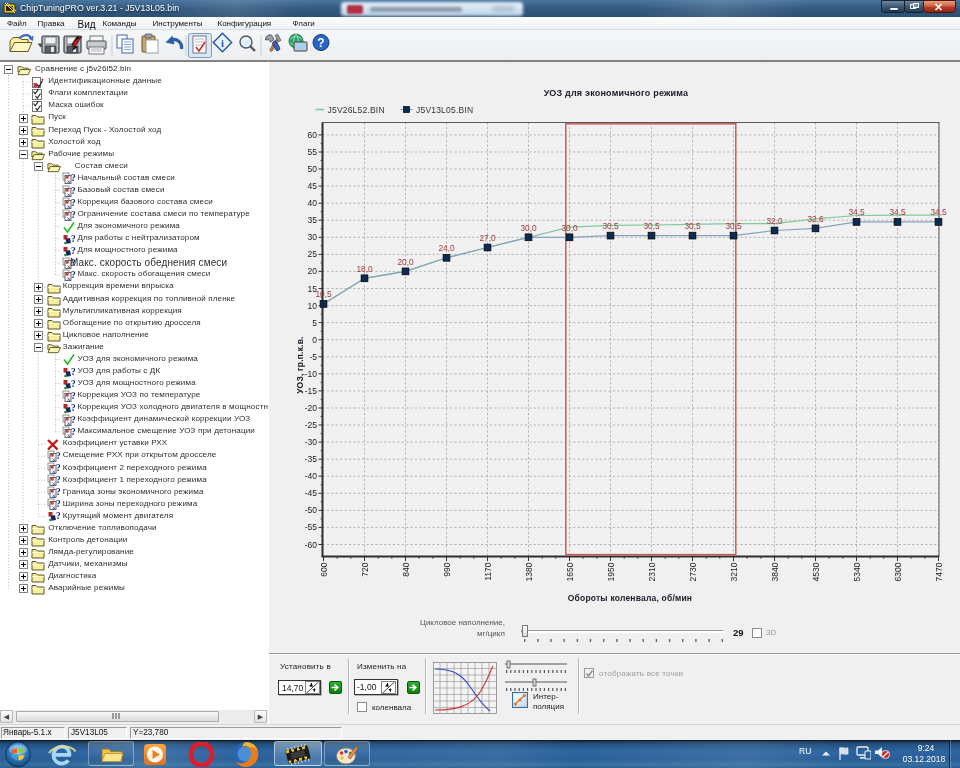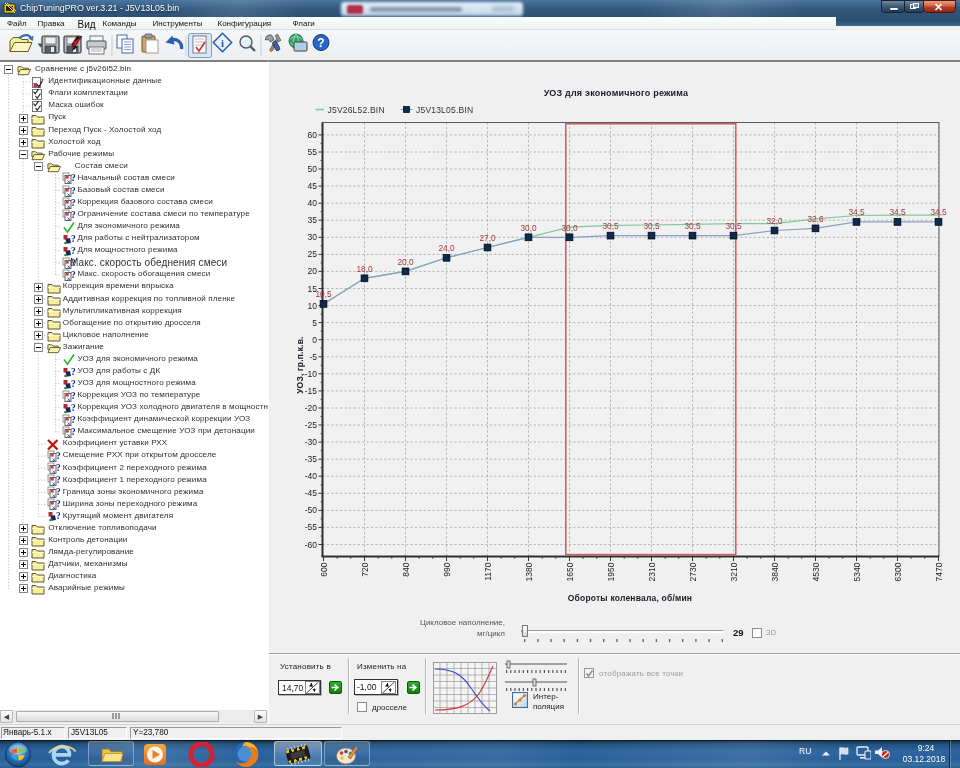--- a/index.html
+++ b/index.html
@@ -30,21 +30,21 @@
  <div class="abs" style="left:23px;top:0;width:20px;height:13px;background:linear-gradient(180deg,#70879f,#3a5570 55%,#263f58);border:1px solid #13222f;border-radius:0 0 3px 3px;"></div>
  <div class="abs" style="left:29px;top:4px;width:6px;height:5px;border:1px solid #f4f8fb;background:rgba(255,255,255,.15);"></div>
  <div class="abs" style="left:31.5px;top:2.5px;width:6px;height:5px;border:1px solid #f4f8fb;background:rgba(120,140,160,.8);"></div>
  <div class="abs" style="left:42px;top:0;width:33px;height:13px;background:linear-gradient(180deg,#e8a080 0%,#cf6a4e 40%,#b13b22 60%,#8f2a16 100%);border:1px solid #4f130a;border-radius:0 0 4px 4px;"></div>
  <svg class="abs" style="left:53px;top:3px;" width="9" height="8" viewBox="0 0 9 8">
         <path d="M1.5 1 L7.5 7 M7.5 1 L1.5 7" stroke="#fff" stroke-width="1.7"></path>
       </svg>
 </div>
 </div>
 
-<div class="abs" style="left:0;top:17px;width:836px;height:12.5px;background:linear-gradient(180deg,#fcfdfe,#eef1f5);border-bottom:1px solid #d8dce2;">
+<div class="abs" style="left:0;top:17px;width:960px;height:12.5px;background:linear-gradient(180deg,#fcfdfe,#eef1f5);border-bottom:1px solid #d8dce2;">
 <div class="abs" style="left:7px;top:1.5px;font-size:8px;color:#111;">Файл</div>
 <div class="abs" style="left:37.5px;top:1.5px;font-size:8px;color:#111;">Правка</div>
 <div class="abs" style="left:77.5px;top:1.5px;font-size:10px;color:#111;">Вид</div>
 <div class="abs" style="left:102.5px;top:1.5px;font-size:8px;color:#111;">Команды</div>
 <div class="abs" style="left:152.5px;top:1.5px;font-size:8px;color:#111;">Инструменты</div>
 <div class="abs" style="left:217.5px;top:1.5px;font-size:8px;color:#111;">Конфигурация</div>
 <div class="abs" style="left:292.5px;top:1.5px;font-size:8px;color:#111;">Флаги</div>
 </div>
 <div class="abs" style="left:0;top:29.5px;width:960px;height:31.5px;background:linear-gradient(180deg,#f6f7f8,#eceef0);border-bottom:1px solid #818181;">
 <svg class="abs" style="left:0;top:0;" width="340" height="31" viewBox="0 0 340 31">
@@ -801,21 +801,21 @@
       <path d="M4 5.5 L6.5 2 L8 5.5 Z" fill="#111"></path>
       <path d="M7.5 8 L10.5 8 L9.5 11 Z" fill="#111"></path>
       <path d="M6.5 2 L6.5 5.5" stroke="#111" stroke-width="1"></path>
       <path d="M9.5 7.5 L9.5 10.5" stroke="#111" stroke-width="1"></path>
     </svg>
 <div class="abs" style="left:138px;top:27px;width:13px;height:13px;background:linear-gradient(180deg,#2fae2f,#0f7d0f);border:1px solid #0a5a0a;border-radius:2px;"></div>
 <svg class="abs" style="left:138px;top:27px;" width="13" height="13" viewBox="0 0 13 13">
       <path d="M2.5 6.5 L8 6.5 M5.5 3.5 L8.8 6.5 L5.5 9.5" stroke="#fff" stroke-width="1.6" fill="none"></path>
     </svg>
 <div class="abs" style="left:88px;top:48px;width:10px;height:10px;background:#fff;border:1px solid #8a8a8a;"></div>
-<div class="abs" style="left:103px;top:49px;font-size:8px;color:#222;">дросселе</div>
+<div class="abs" style="left:103px;top:49px;font-size:8px;color:#222;">коленвала</div>
 
 <svg class="abs" style="left:164px;top:8px;" width="64" height="52" viewBox="0 0 64 52">
 <rect x="0.5" y="0.5" width="63" height="51" fill="#f4f4f4" stroke="#888" stroke-width="0.8"></rect>
 <line x1="7" y1="0" x2="7" y2="52" stroke="#999" stroke-width="0.7"></line>
 <line x1="14" y1="0" x2="14" y2="52" stroke="#999" stroke-width="0.7"></line>
 <line x1="21" y1="0" x2="21" y2="52" stroke="#999" stroke-width="0.7"></line>
 <line x1="28" y1="0" x2="28" y2="52" stroke="#999" stroke-width="0.7"></line>
 <line x1="35" y1="0" x2="35" y2="52" stroke="#999" stroke-width="0.7"></line>
 <line x1="42" y1="0" x2="42" y2="52" stroke="#999" stroke-width="0.7"></line>
 <line x1="49" y1="0" x2="49" y2="52" stroke="#999" stroke-width="0.7"></line>

